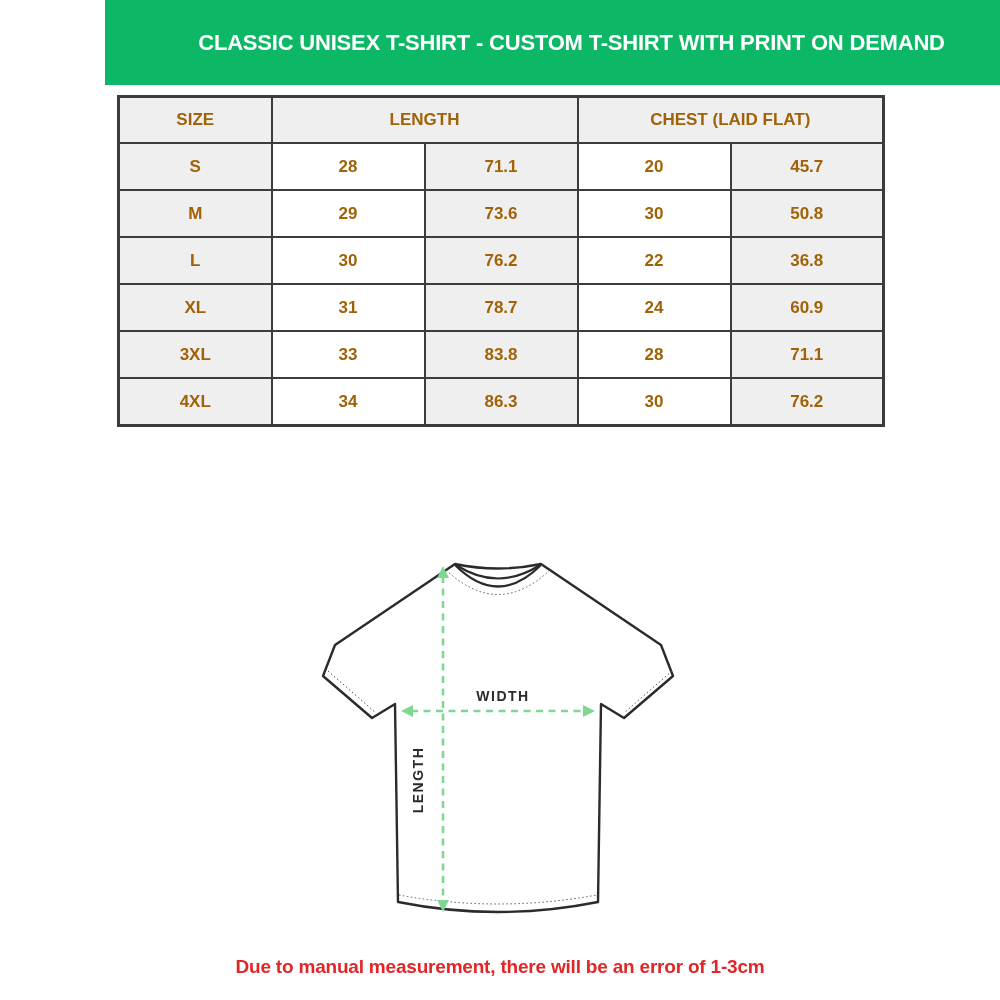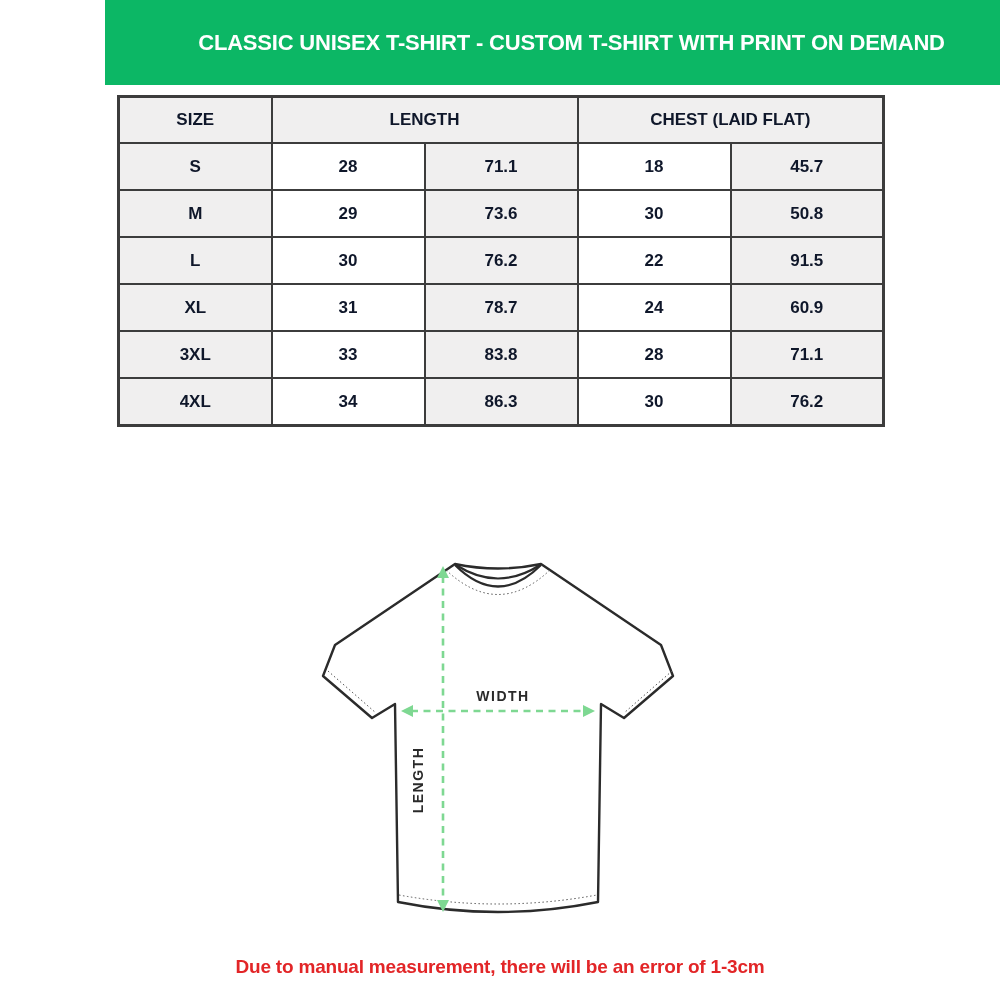--- a/index.html
+++ b/index.html
@@ -15,21 +15,21 @@
   }
 
   
   .table-wrap{position:absolute;left:117px;top:95px;width:768px;}
   table.size-table{
     border-collapse:collapse;width:768px;table-layout:fixed;
     border:3px solid #3c3c3c;
   }
   table.size-table th,table.size-table td{
     border:2px solid #3c3c3c;text-align:center;vertical-align:middle;
-    font-weight:bold;color:#0f172a;padding:0;
+    font-weight:bold;color:#a16207;padding:0;
   }
   table.size-table thead th{height:44px;background:#f0efef;font-size:17px;}
   table.size-table tbody td{height:45px;font-size:17px;}
   td.cell-gray{background:#f0efef;}
   td.cell-white{background:#ffffff;}
 
   
   .shirt-wrap{position:absolute;left:320px;top:545px;width:360px;height:385px;}
   .measure-label{
     position:absolute;font-size:14px;font-weight:bold;color:#2a2a2a;
@@ -67,36 +67,36 @@
           <th>SIZE</th>
           <th colspan="2">LENGTH</th>
           <th colspan="2">CHEST (LAID FLAT)</th>
         </tr>
       </thead>
       <tbody>
         <tr>
           <td class="cell-gray">S</td>
           <td class="cell-white">28</td>
           <td class="cell-gray">71.1</td>
-          <td class="cell-white">18</td>
+          <td class="cell-white">20</td>
           <td class="cell-gray">45.7</td>
         </tr>
         <tr>
           <td class="cell-gray">M</td>
           <td class="cell-white">29</td>
           <td class="cell-gray">73.6</td>
           <td class="cell-white">30</td>
           <td class="cell-gray">50.8</td>
         </tr>
         <tr>
           <td class="cell-gray">L</td>
           <td class="cell-white">30</td>
           <td class="cell-gray">76.2</td>
           <td class="cell-white">22</td>
-          <td class="cell-gray">91.5</td>
+          <td class="cell-gray">36.8</td>
         </tr>
         <tr>
           <td class="cell-gray">XL</td>
           <td class="cell-white">31</td>
           <td class="cell-gray">78.7</td>
           <td class="cell-white">24</td>
           <td class="cell-gray">60.9</td>
         </tr>
         <tr>
           <td class="cell-gray">3XL</td>

